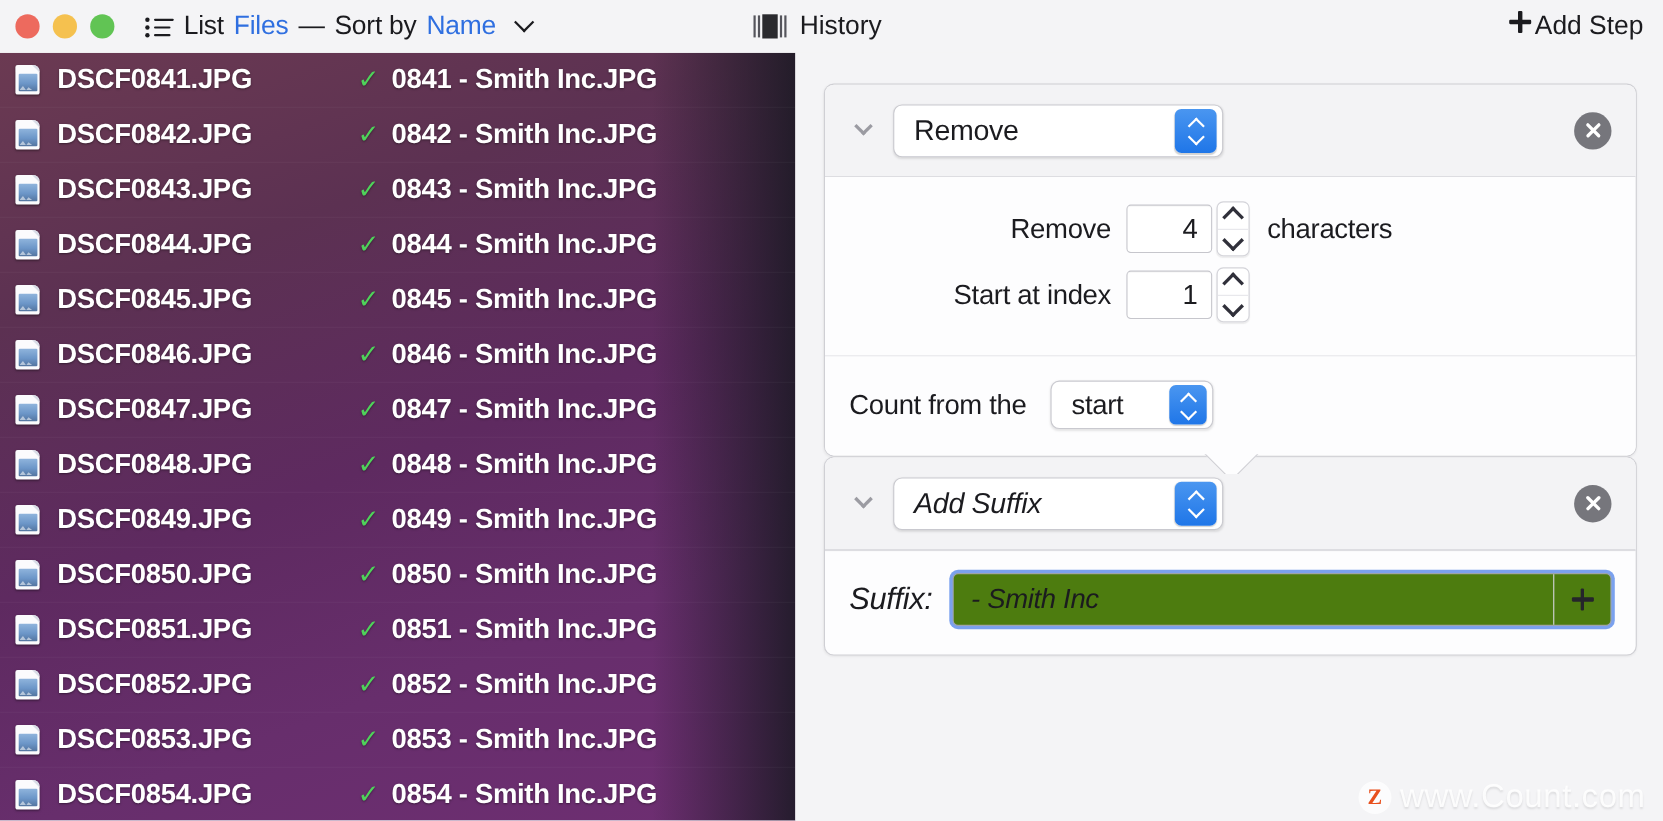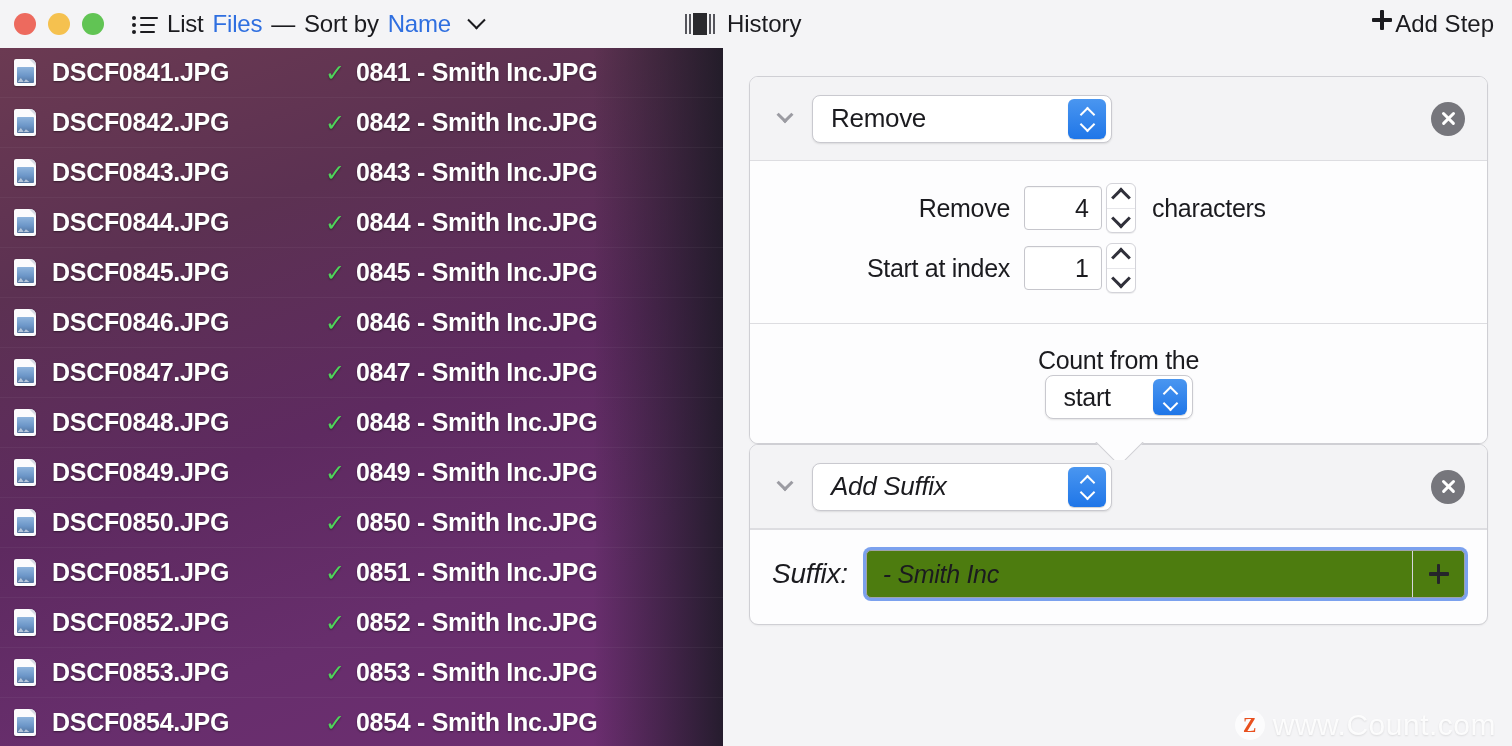--- a/index.html
+++ b/index.html
@@ -241,24 +241,23 @@
   .stepper-white .half.up::after   { transform:rotate(45deg) translate(1px,1px); }
   .stepper-white .half.down::after { transform:rotate(-135deg) translate(1px,1px); }
   .unit { font-size:25px; color:#1B1B1F; margin-left:16px; letter-spacing:-0.3px; }
 
   .card-foot {
     border-top:1px solid #DDDDE1;
     padding:22px 22px 24px 22px;
     display:flex; align-items:center;
     border-radius:0 0 8px 8px;
     background:#FDFDFE;
-    flex-direction:column;
   }
   .foot-label { font-size:25px; color:#1B1B1F; letter-spacing:-0.3px; }
-  .popup.small { min-width:0; width:148px; height:44px; }
+  .popup.small { min-width:0; width:148px; margin-left:22px; height:44px; }
   .popup.small .ptext { font-size:25px; }
   .popup.small .stepper-blue { width:34px; height:36px; }
 
   
   .notch {
     position:absolute; left:50%; transform:translateX(-50%);
     bottom:-17px; width:60px; height:18px; overflow:hidden; z-index:3;
   }
   .notch::before {
     content:""; position:absolute; left:8px; top:-30px;

